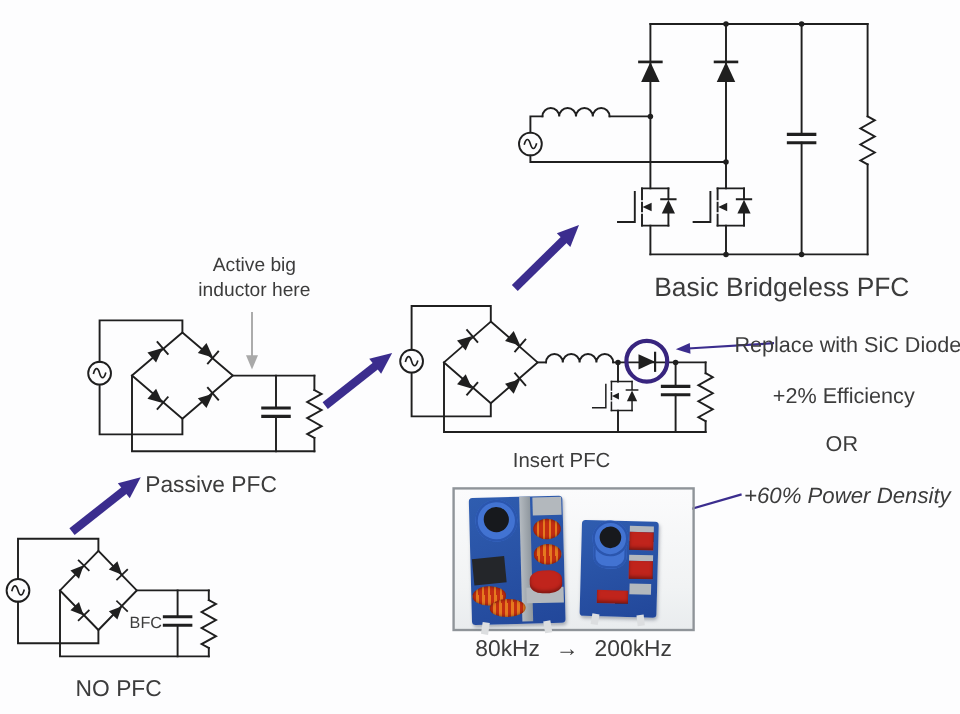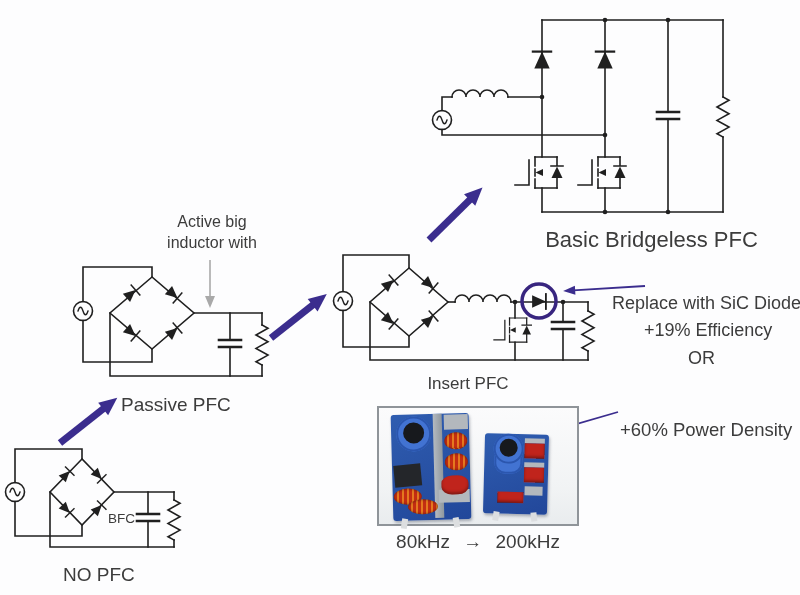--- a/index.html
+++ b/index.html
@@ -180,40 +180,40 @@
     <polygon class="tarrow-head" points="70,-4.5 82,0 70,4.5"></polygon>
   </g>
   <g transform="translate(618,412) rotate(163.9)">
     <line class="tarrow-line" x1="0" y1="0" x2="57" y2="0"></line>
     <polygon class="tarrow-head" points="56,-4.5 68,0 56,4.5"></polygon>
   </g>
 </svg>
 
 <div class="lbl center" style="left:136px;top:212px;width:152px;font-size:16px;line-height:1.3;position:absolute;">
   <span>Active big</span><br>
-  <span>inductor with</span>
+  <span>inductor here</span>
 </div>
 
 <div class="lbl" style="left:121px;top:394px;font-size:19px;">Passive PFC</div>
 
 <div class="lbl center" style="left:418px;top:374px;width:100px;font-size:17px;">Insert PFC</div>
 
 <div class="lbl center" style="left:528px;top:227px;width:247px;font-size:22px;">Basic Bridgeless PFC</div>
 
 <div class="lbl" style="left:63px;top:564px;font-size:19px;text-align:right;">NO PFC</div>
 
 <div class="lbl" style="left:108px;top:511px;font-size:13.5px;">BFC</div>
 
-<div class="lbl" style="left:612px;top:277px;font-size:18px;margin-top:16px;">Replace with SiC Diode</div>
-
-<div class="lbl" style="left:644px;top:320px;font-size:18px;">+19% Efficiency</div>
-
-<div class="lbl" style="left:688px;top:348px;font-size:18px;">OR</div>
-
-<div class="lbl" style="left:620px;top:419px;font-size:18.5px;">+60% Power Density</div>
+<div class="lbl" style="left:612px;top:277px;font-size:18px;">Replace with SiC Diode</div>
+
+<div class="lbl" style="left:644px;top:320px;font-size:18px;">+2% Efficiency</div>
+
+<div class="lbl" style="left:688px;top:360px;font-size:18px;">OR</div>
+
+<div class="lbl" style="left:620px;top:402px;font-size:18.5px;font-style:italic;">+60% Power Density</div>
 
 <div class="photo">
 
   <div class="board board-l">
     <div class="cap-blue" style="left:5px;top:2px;width:35px;height:35px;">
       <div class="cap-top" style="left:7px;top:6px;width:21px;height:21px;"></div>
     </div>
     <div class="heatsink" style="left:42px;top:0;width:9px;height:104px;"></div>
     <div class="graycap" style="left:53px;top:1px;width:24px;height:15px;"></div>
     <div class="toroid" style="left:53px;top:19px;width:23px;height:17px;"></div>

